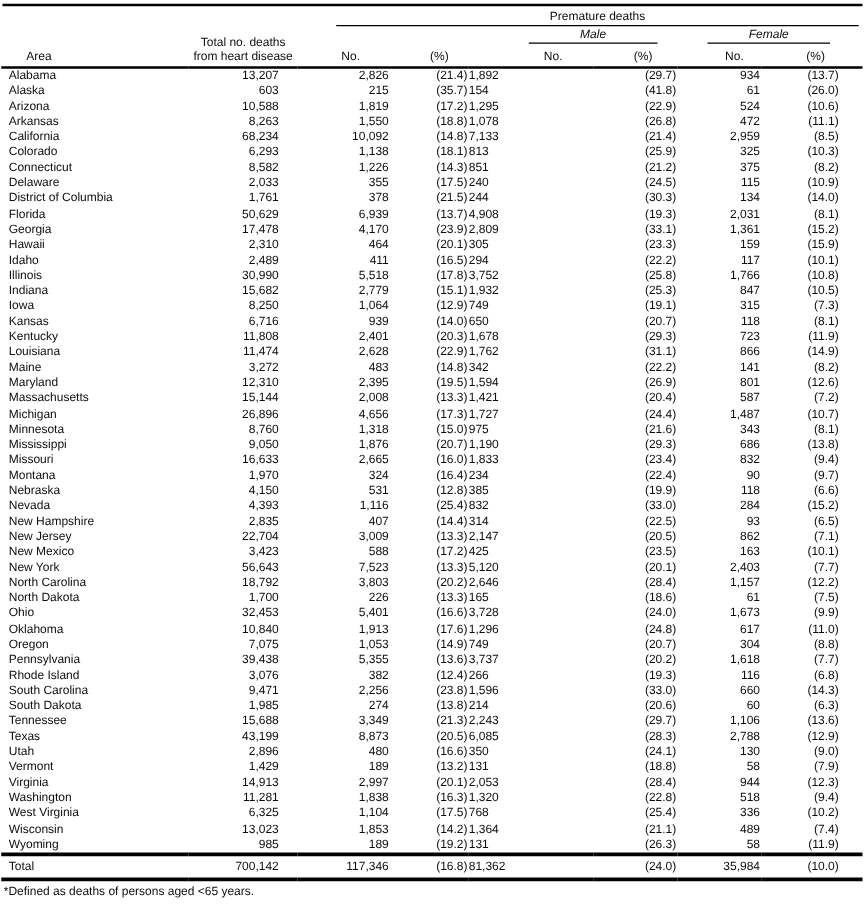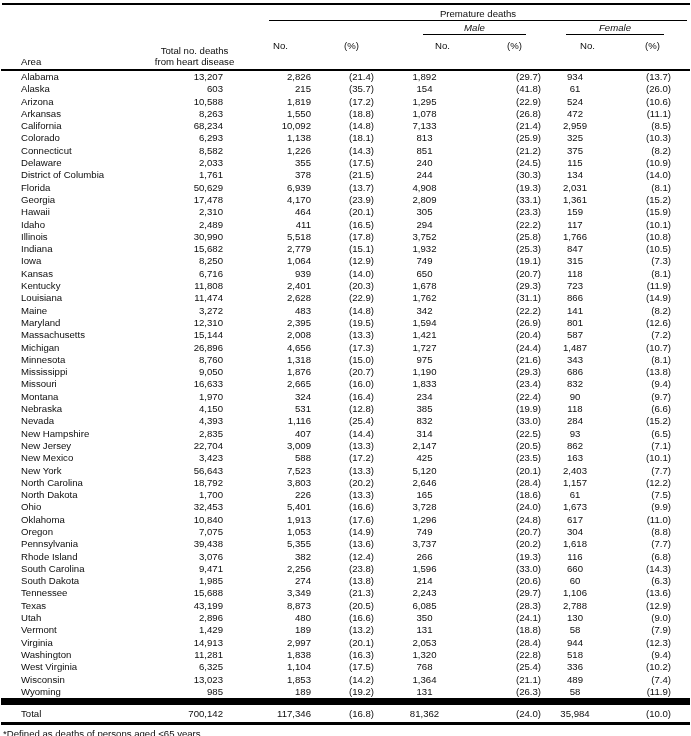--- a/index.html
+++ b/index.html
@@ -53,39 +53,39 @@
   thead .th-span { border-bottom: none; height: 16px; vertical-align: bottom; }
   thead .th-span .hrule {
     border-bottom: 1.3px solid #000;
     text-align: center;
     padding-bottom: 1px;
   }
   .hrule-premature { margin: 0 3px 0 31px; }
   .hrule-male      { margin: 0 16px 0 48px; }
   .hrule-female    { margin: 0 26px 0 24px; }
   thead tr.sexrow th { border-bottom: none; height: 14px; font-style: italic; }
-  thead tr.subrow th { height: 16px; text-align: right; padding-bottom: 18px; }
+  thead tr.subrow th { height: 16px; text-align: right; padding-bottom: 2px; }
   .th-no1  { padding-right: 28px; }
   .th-pct1 { padding-right: 16px; }
   .th-no2  { padding-right: 25px; }
   .th-pct2 { padding-right: 20px; }
   .th-no3  { padding-right: 14px; }
   .th-pct3 { padding-right: 30px; }
 
   tbody td, tfoot td { height: 12.3px; line-height: 12.3px; vertical-align: middle; white-space: nowrap; }
-  td.col-area       { text-align: left;  padding-left: 20px; }
+  td.col-area       { text-align: left;  padding-left: 6px; }
   td.col-total      { text-align: right; padding-right: 15px; }
   td.col-no         { text-align: right; padding-right: 5px; }
   td.col-pct        { text-align: right; padding-right: 1px; }
-  td.col-male_no    { text-align: center; padding-right: 1px; }
+  td.col-male_no    { text-align: left; padding-right: 1px; }
   td.col-male_pct   { text-align: right; padding-right: 1px; }
-  td.col-female_no  { text-align: center; padding-right: 1px; }
+  td.col-female_no  { text-align: right; padding-right: 1px; }
   td.col-female_pct { text-align: right; padding-right: 19px; }
 
-  tbody tr:last-child td { border-bottom: 7px solid #000000; }
+  tbody tr:last-child td { border-bottom: 3px solid #000000; }
   tfoot td { border-bottom: 3px solid #000; height: 15px; padding-top: 2px; }
 
   .footnote {
     font-size: 9.6px;
     padding: 3px 0 0 3px;
   }
 </style>
 </head>
 <body>
 

